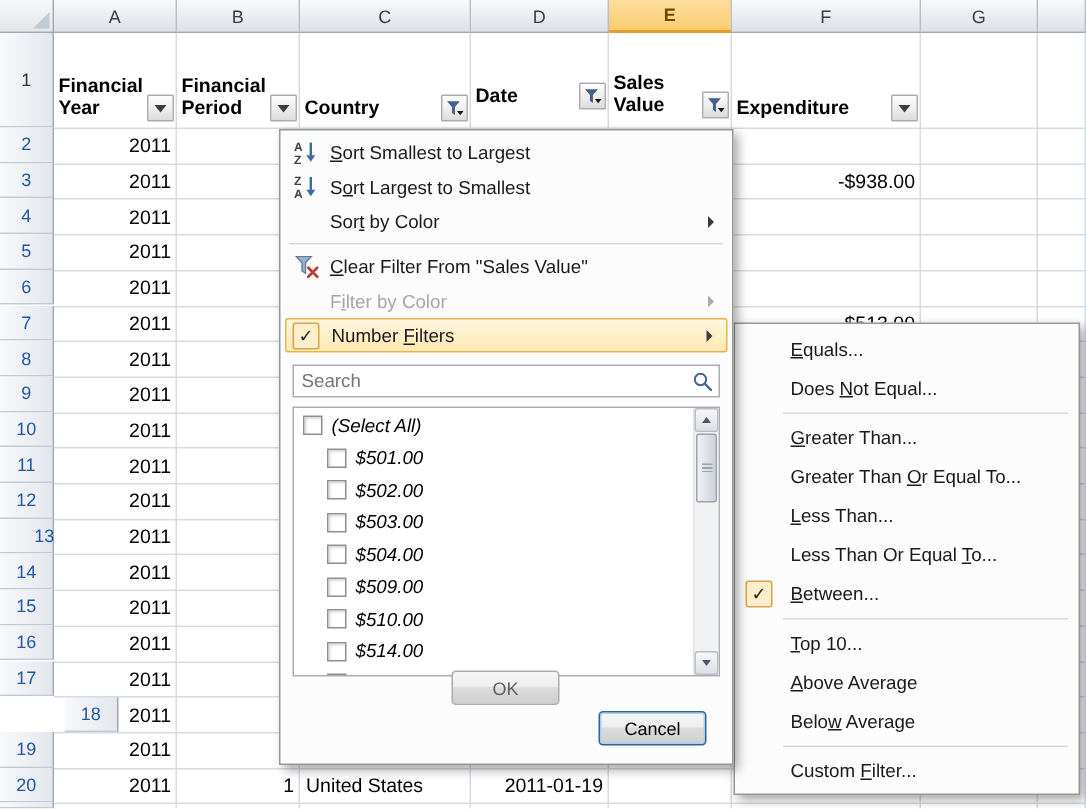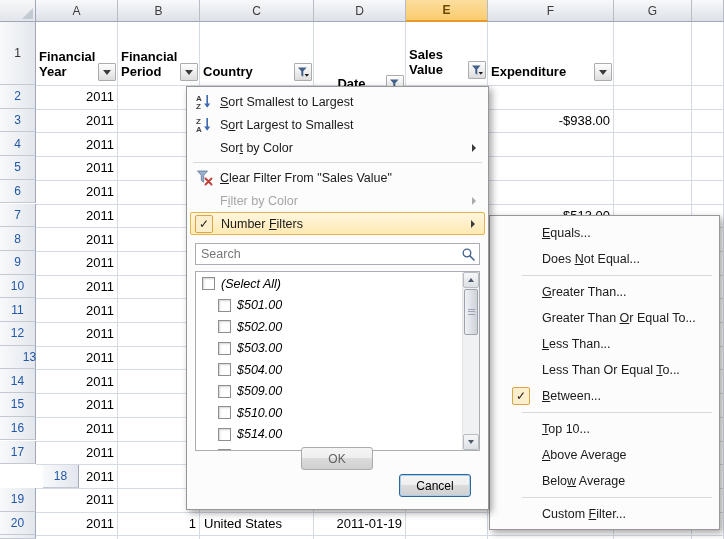--- a/index.html
+++ b/index.html
@@ -93,21 +93,21 @@
            background:linear-gradient(#F5F5F5,#EFEFEF 45%,#DCDCDC 50%,#CFCFCF);
            border:1px solid #8E8E8E;}
   .btn.dim{color:#5f5f5f;border-color:#ABABAB;}
   .btn.focused{border-color:#2F6699;box-shadow:inset 0 0 0 1px #A8D0EC;margin-top:27px;}
 
   
   #submenu{position:absolute;left:489px;top:215px;width:231px;height:315px;
            background:#FCFCFC;border:1px solid #979797;z-index:9;
            box-shadow:3px 3px 7px rgba(0,0,0,.35);padding-top:4px;font-size:12.5px;}
   .smi{position:relative;height:26px;display:flex;align-items:center;
-           padding-left:34px;margin:0 18px;color:#1a1a1a;white-space:nowrap;}
+           padding-left:34px;margin:0 3px;color:#1a1a1a;white-space:nowrap;}
   .smi .chk{position:absolute;left:4px;top:4px;width:18px;height:18px;
            border:1px solid #D8A54A;background:#FDEFCB;border-radius:2px;
            display:flex;align-items:center;justify-content:center;font-size:12px;color:#222;}
   .ssep{height:1px;background:#D9D9D9;margin:3px 7px 3px 32px;}
 </style>
 </head>
 <body>
 
 <div id="stage">
 
@@ -331,21 +331,21 @@
     </div>
     <div class="hdrcell" style="left: 200px; top: 22px; width: 114px; height: 63px;">
       <span>Country</span>
       <div class="filterbtn">
         <svg width="13" height="13" viewBox="0 0 13 13">
           <path d="M1 1.5 h8.6 l-3.3 3.8 v5.4 l-2 -1.3 v-4.1 Z" fill="#44618C"></path>
           <path d="M7.6 8 h4.4 l-2.2 2.8 Z" fill="#1a1a1a"></path>
         </svg>
       </div>
     </div>
-    <div class="hdrcell" style="left: 314px; top: 34px; width: 92px; height: 63px; justify-content: center;">
+    <div class="hdrcell" style="left: 314px; top: 14px; width: 92px; height: 63px;">
       <span>Date</span>
       <div class="filterbtn">
         <svg width="13" height="13" viewBox="0 0 13 13">
           <path d="M1 1.5 h8.6 l-3.3 3.8 v5.4 l-2 -1.3 v-4.1 Z" fill="#44618C"></path>
           <path d="M7.6 8 h4.4 l-2.2 2.8 Z" fill="#1a1a1a"></path>
         </svg>
       </div>
     </div>
     <div class="hdrcell" style="left: 406px; top: 20px; width: 82px; height: 63px;">
       <span>Sales Value</span>

